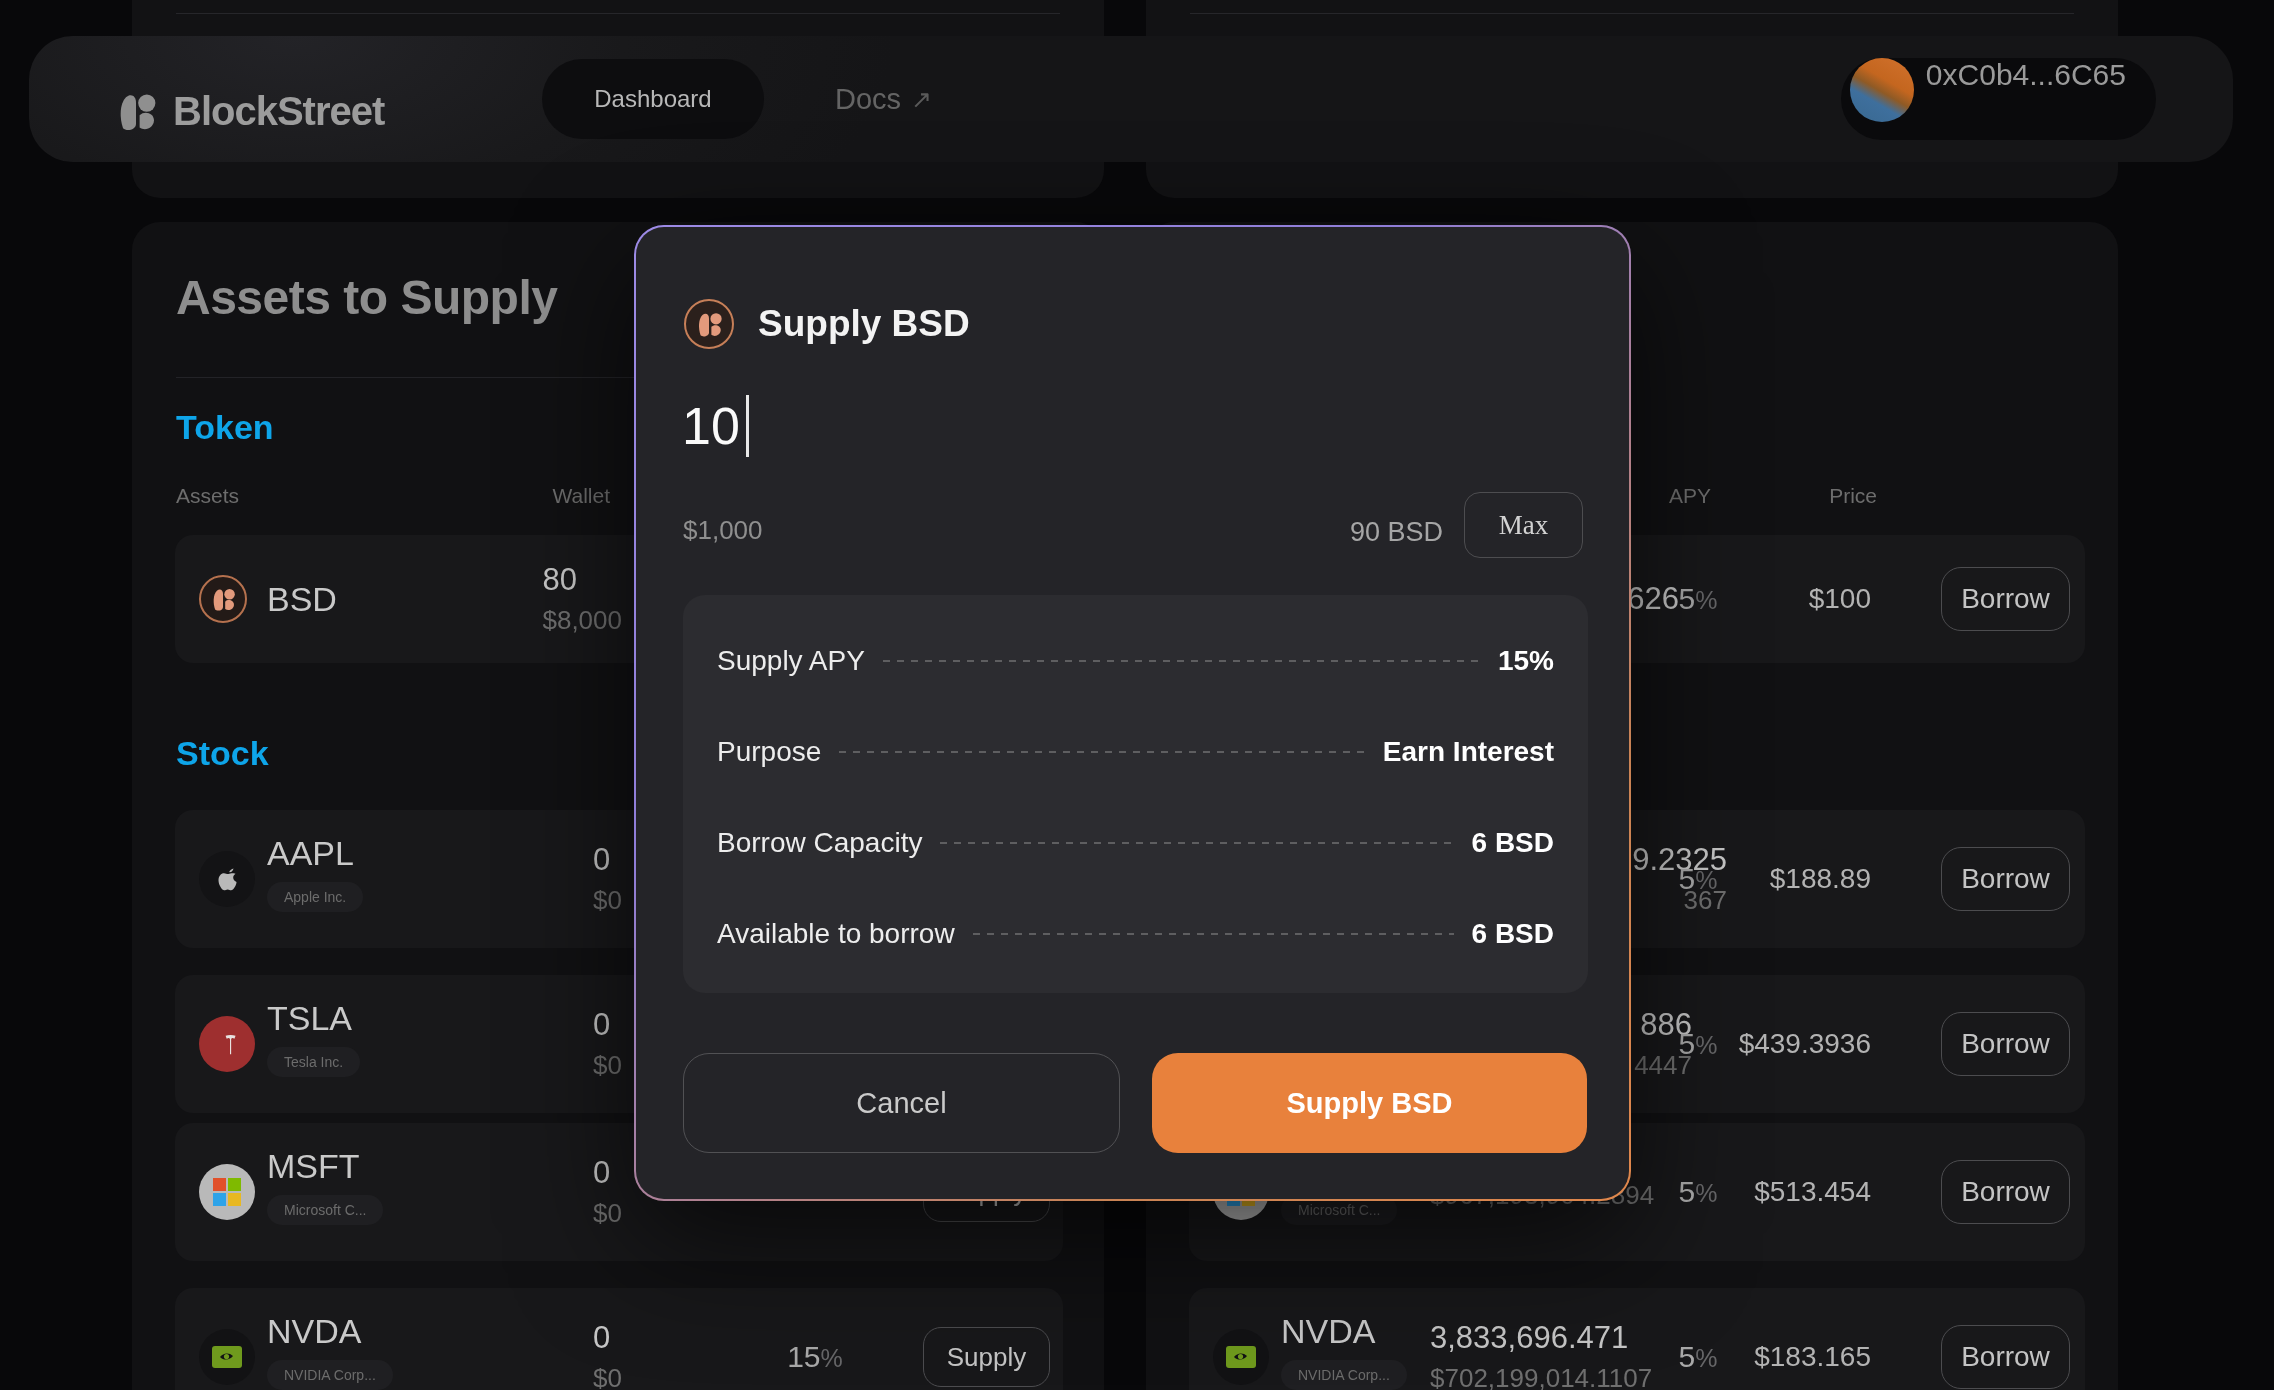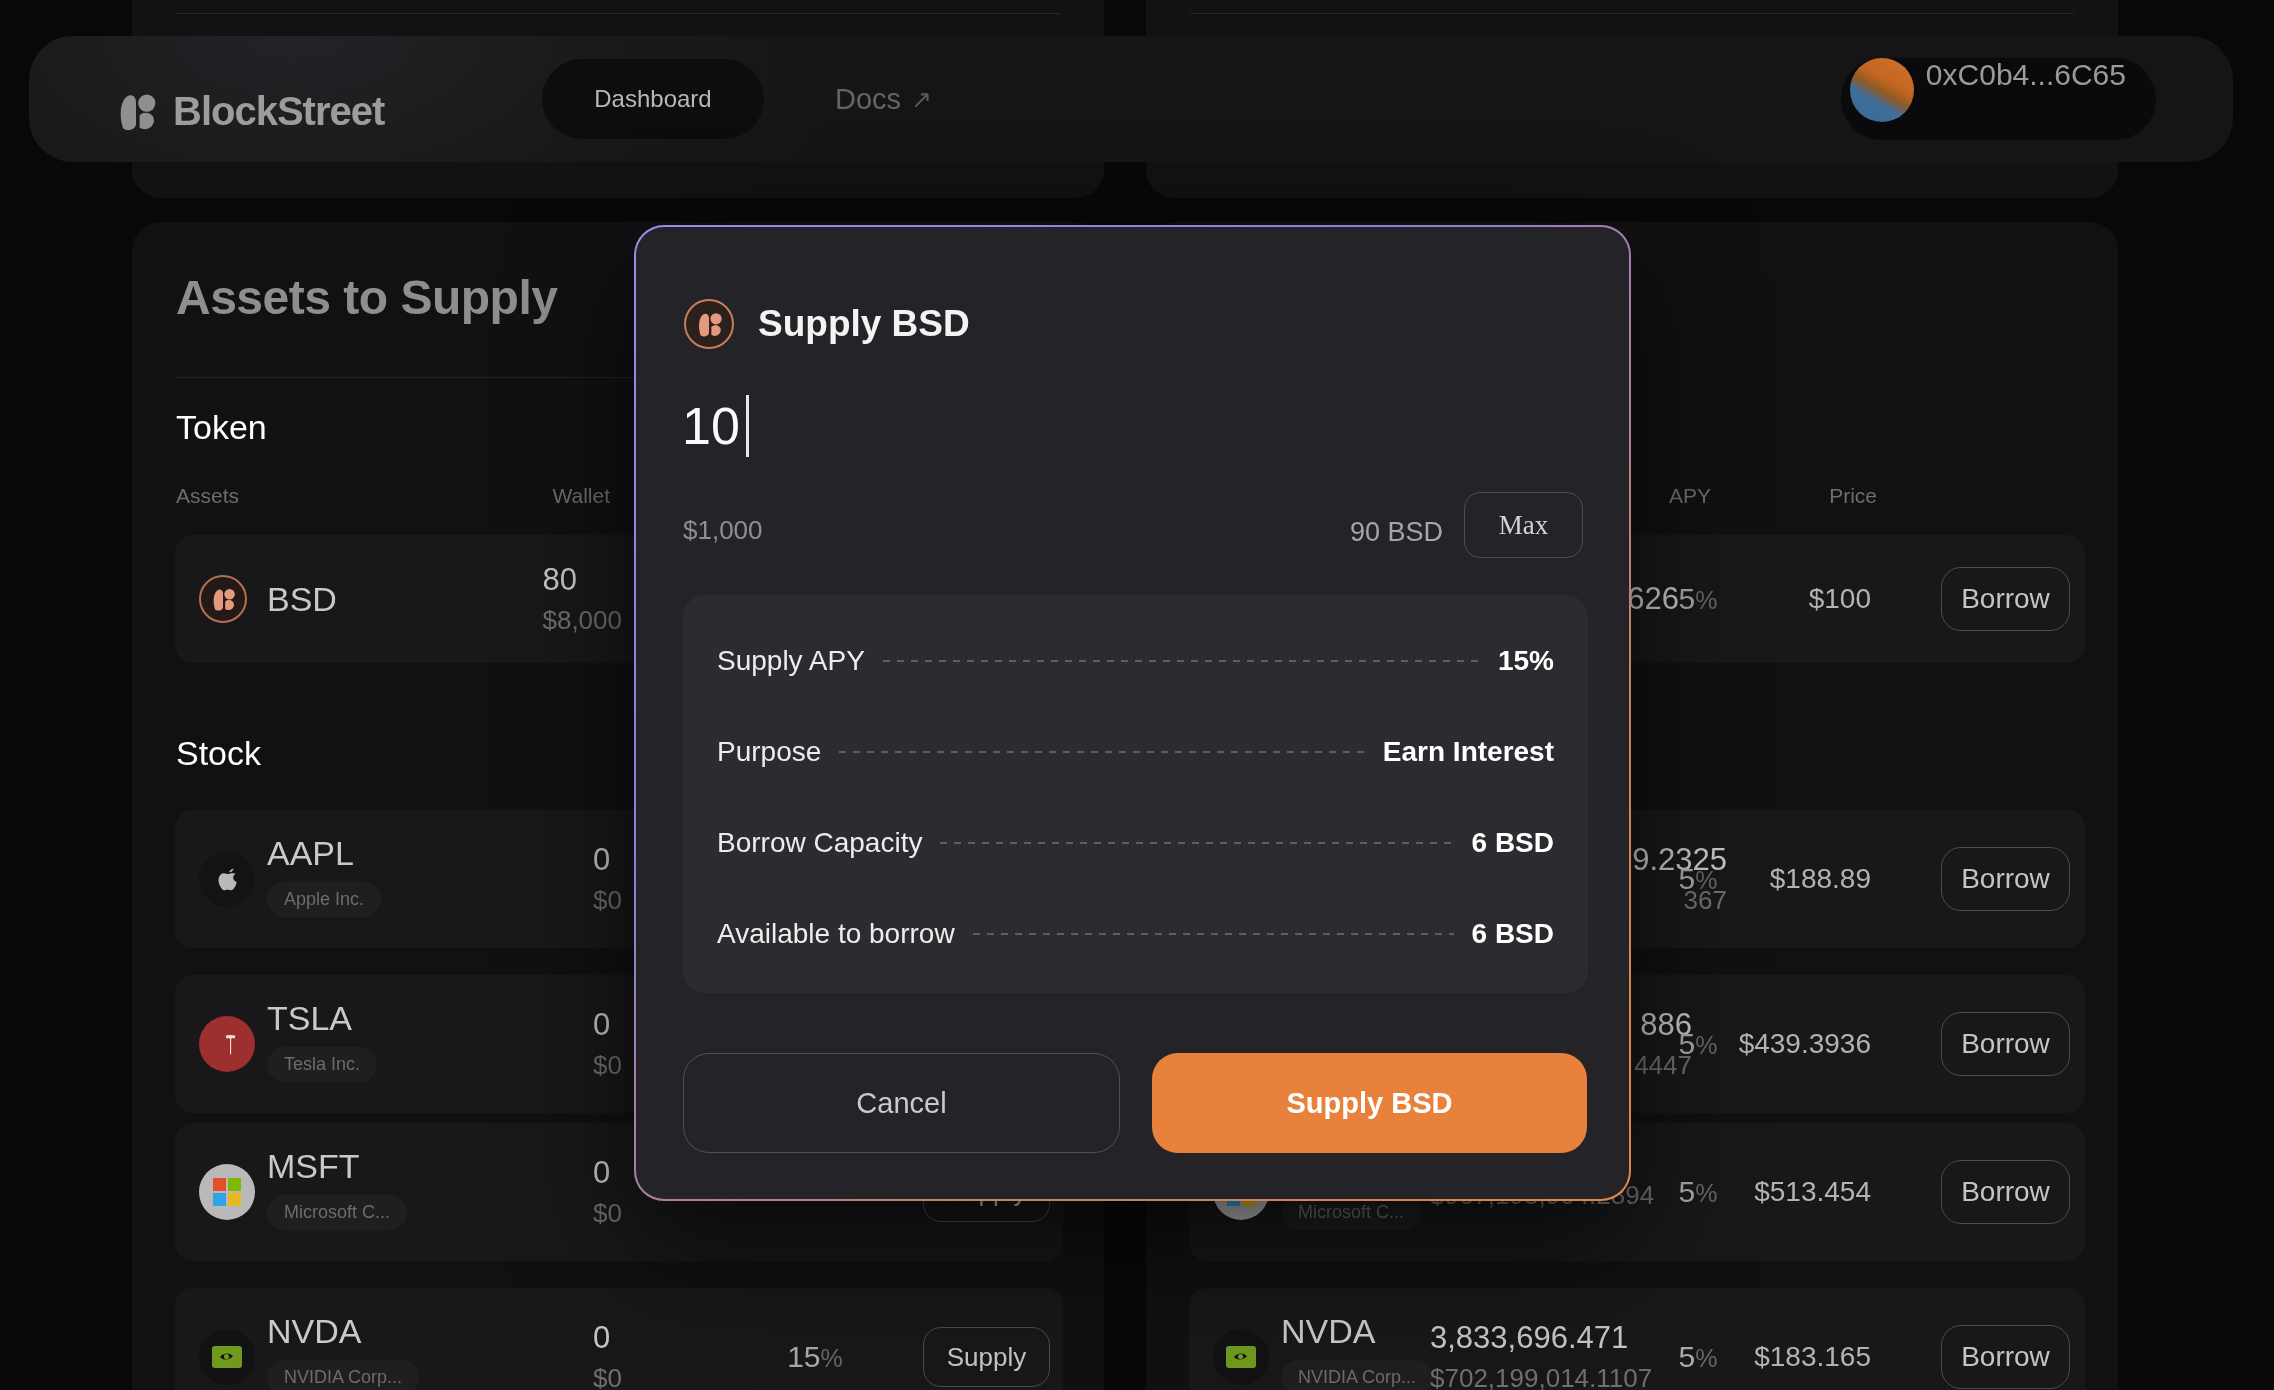--- a/index.html
+++ b/index.html
@@ -42,21 +42,21 @@
     background:linear-gradient(210deg, #d2722e 0%, #c4661f 38%, #8f5a25 52%, #3e6f9d 66%, #39688f 100%);
   }
   .wallet-addr { color:#9a9a9a; font-size:30px; }
 
   
   .panel { position:absolute; top:222px; width:972px; height:1400px; background:#111113; border-radius:28px; }
   .panel-supply { left:132px; }
   .panel-borrow { left:1146px; }
   .panel-title { position:absolute; left:44px; top:48px; font-size:48px; font-weight:600; color:#8e8e8e; letter-spacing:-0.5px; }
   .panel-divider { position:absolute; left:44px; right:44px; top:155px; height:1px; background:#232327; }
-  .section-label { position:absolute; left:44px; font-size:34px; font-weight:400; color:#ffffff; }
+  .section-label { position:absolute; left:44px; font-size:34px; font-weight:700; color:#0ea5e9; }
   .sec-token { top:186px; }
   .sec-stock { top:512px; }
   .col-hdr { position:absolute; top:262px; font-size:21px; color:#6d6d6d; }
   .hdr-assets { left:44px; }
   .hdr-wallet { left:332px; width:146px; text-align:right; }
   .hdr-apy { left:523px; }
   .hdr-price { left:641px; width:90px; text-align:right; }
 
   
   .row { position:absolute; left:43px; background:#18181a; border-radius:18px; }
@@ -74,21 +74,21 @@
   .c-bsd  { background:#231a17; border:2px solid #b5714e; }
   .c-aapl { background:#131315; }
   .c-tsla { background:#9e2f2f; }
   .c-msft { background:#b9b9b9; }
   .c-nvda { background:#121214; }
 
   .sym { position:absolute; left:92px; top:24px; font-size:34px; color:#c9c9c9; }
   .row-token .sym { top:50%; transform:translateY(-50%); }
   .pill {
     position:absolute; left:92px; top:72px; background:#1f1f22; border-radius:999px;
-    color:#6c6c6c; font-size:18px; padding:7px 17px; white-space:nowrap;
+    color:#6c6c6c; font-size:14px; padding:7px 17px; white-space:nowrap;
   }
   .wstack { position:absolute; right:441px; top:50%; transform:translateY(-50%); text-align:left; display:flex; flex-direction:column; gap:7px; }
   .bstack { position:absolute; left:241px; top:50%; transform:translateY(-50%); text-align:left; display:flex; flex-direction:column; gap:7px; }
   .bstack-r1 { left:auto; right:406px; text-align:right; }
   .bstack-r2 { left:auto; right:358px; text-align:right; }
   .bstack-r3 { left:auto; right:393px; text-align:right; }
   .bal { font-size:31px; color:#c6c6c6; }
   .sub { font-size:26px; color:#6f6f6f; }
   .apy-cell { position:absolute; left:590px; width:100px; top:50%; transform:translateY(-50%); text-align:center; }
   .brow .apy-cell { left:459px; }

